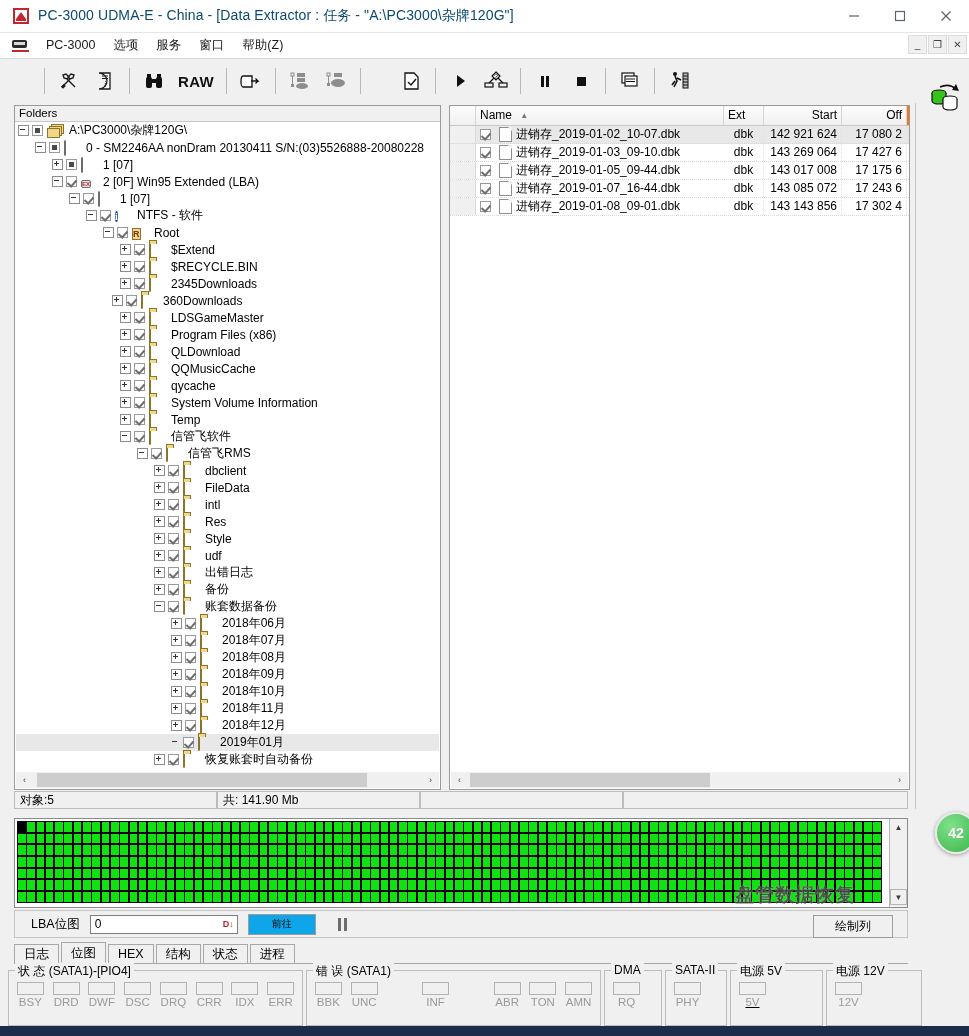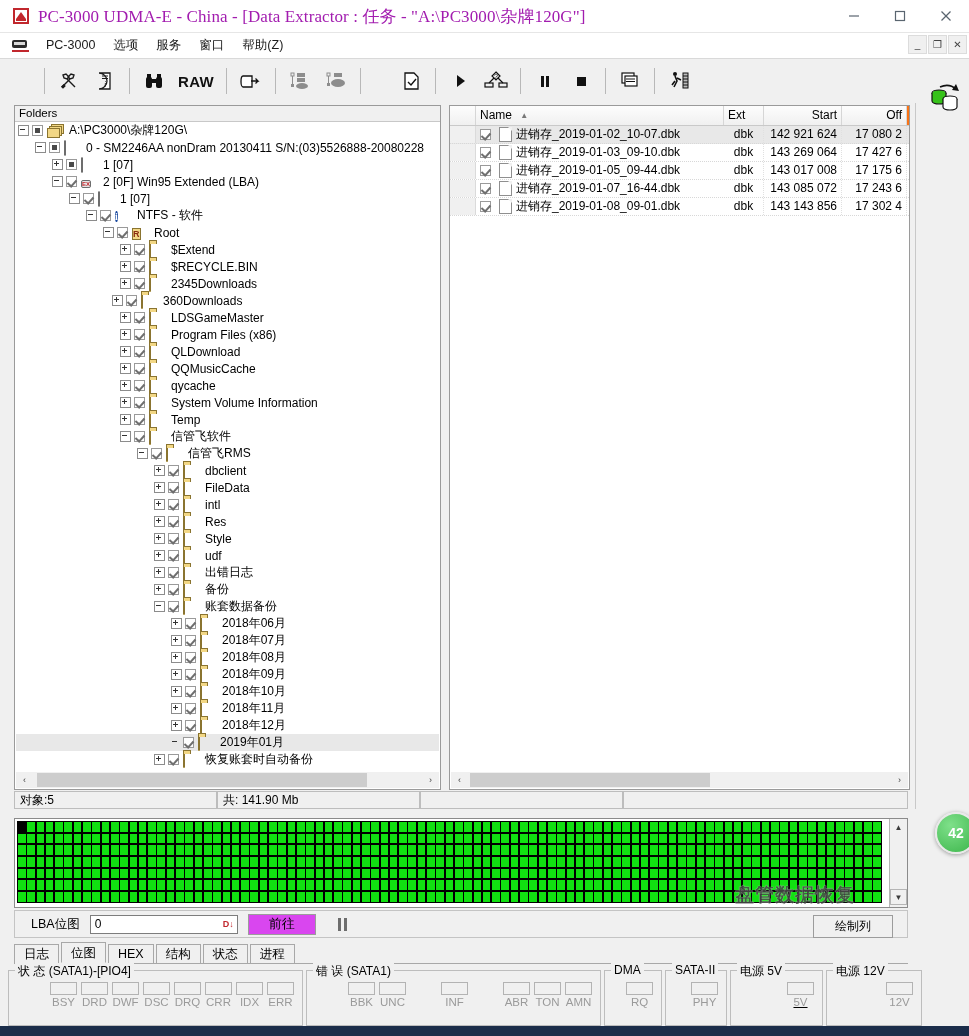--- a/index.html
+++ b/index.html
@@ -21,21 +21,21 @@
     position:relative;flex:none;
   }
   .app-ico:before{
     content:"";position:absolute;left:1px;top:2px;width:0;height:0;
     border-left:5px solid transparent;border-right:5px solid transparent;
     border-bottom:7px solid #c1272d;
   }
   .app-ico:after{
     content:"";position:absolute;left:1px;bottom:1px;width:10px;height:2px;background:#c1272d;
   }
-  .title-text{font-size:17px;color:#a21caf;letter-spacing:.1px;white-space:nowrap;font-family:Liberation Serif, serif;}
+  .title-text{font-size:14px;color:#0c4a6e;letter-spacing:.1px;white-space:nowrap;}
   .wbtns{position:absolute;right:0;top:0;height:32px;display:flex;}
   .wbtn{width:46px;height:32px;display:flex;align-items:center;justify-content:center;color:#5a6570;}
   .wbtn svg{display:block;}
   
   .menubar{
     height:25px;background:#ffffff;display:flex;align-items:center;
     position:relative;border-bottom:1px solid #d9d9d9;
   }
   .menu-ico{
     width:17px;height:13px;margin-left:12px;margin-right:8px;position:relative;flex:none;
@@ -154,38 +154,38 @@
     letter-spacing:.5px;pointer-events:none;white-space:nowrap;}
   
   .lba-bar{position:absolute;left:14px;top:910px;width:894px;height:28px;background:#f0f0f0;
     border:1px solid #c4c4c4;box-sizing:border-box;display:flex;align-items:center;}
   .lba-label{font-size:12.5px;margin-left:16px;margin-right:10px;}
   .lba-input{width:148px;height:19px;background:#fff;border:1px solid #7d7d7d;box-sizing:border-box;
     display:flex;align-items:center;position:relative;}
   .lba-input input{border:none;outline:none;width:120px;height:17px;font-size:12px;
     padding-left:4px;font-family:"Liberation Sans",sans-serif;background:transparent;}
   .hexbadge{position:absolute;right:3px;top:3px;font-size:9px;font-weight:bold;color:#c1272d;}
-  .btn-goto{margin-left:10px;width:68px;height:21px;background:#d946ef;border:1px solid #9c9c9c;
-    font-size:13px;display:flex;align-items:center;justify-content:center;box-sizing:border-box;}
+  .btn-goto{margin-left:10px;width:68px;height:21px;background:#0ea5e9;border:1px solid #9c9c9c;
+    font-size:10px;display:flex;align-items:center;justify-content:center;box-sizing:border-box;}
   .pause-ico{margin-left:22px;display:flex;gap:3px;}
   .pause-ico i{width:3px;height:13px;background:#6d6d6d;display:block;}
   .btn-paint{position:absolute;right:14px;top:4px;width:78px;height:21px;background:#f0f0f0;
     border:1px solid #9c9c9c;font-size:12px;display:flex;align-items:center;justify-content:center;}
   
   .tabs{position:absolute;left:14px;top:942px;width:894px;height:21px;display:flex;align-items:flex-end;
     border-bottom:1px solid #a8a8a8;}
   .tab{height:19px;padding:0 9px;border:1px solid #a8a8a8;border-bottom:none;background:#f0f0f0;
     font-size:12.5px;line-height:19px;margin-right:2px;box-sizing:border-box;}
   .tab.active{background:#f0f0f0;height:21px;line-height:21px;border-bottom:1px solid #f0f0f0;}
   
   .flags{position:absolute;left:8px;top:970px;width:953px;height:56px;display:flex;gap:3px;}
   .fgroup{border:1px solid #bdbdbd;position:relative;padding:11px 6px 3px 6px;box-sizing:border-box;height:56px;}
   .fgroup>legend,.fg-title{position:absolute;top:-8px;left:6px;background:#f0f0f0;padding:0 3px;
     font-size:12px;white-space:nowrap;}
-  .fitems{display:flex;justify-content:flex-end;}
+  .fitems{display:flex;gap:5px;}
   .fitem{width:31px;text-align:center;}
   .flamp{width:27px;height:13px;border:1px solid #b3b3b3;background:#f0f0f0;margin:0 auto 1px;box-sizing:border-box;}
   .flamp.blank{border:none;background:transparent;}
   .flab{font-size:11.5px;color:#9a9a9a;}
   .taskbar{position:absolute;left:0;bottom:0;width:969px;height:10px;background:#1b2d4a;}
   .float-badge{position:absolute;right:-8px;top:812px;width:38px;height:38px;border-radius:50%;
     background:radial-gradient(circle at 35% 30%,#7fe08a,#3bb54a);border:2px solid #e9e9e9;
     color:#fff;font-size:14px;font-weight:bold;display:flex;align-items:center;justify-content:center;
     box-shadow:0 1px 4px rgba(0,0,0,.35);}
   .sidebar-right{position:absolute;left:915px;top:103px;width:54px;height:706px;background:#f0f0f0;

